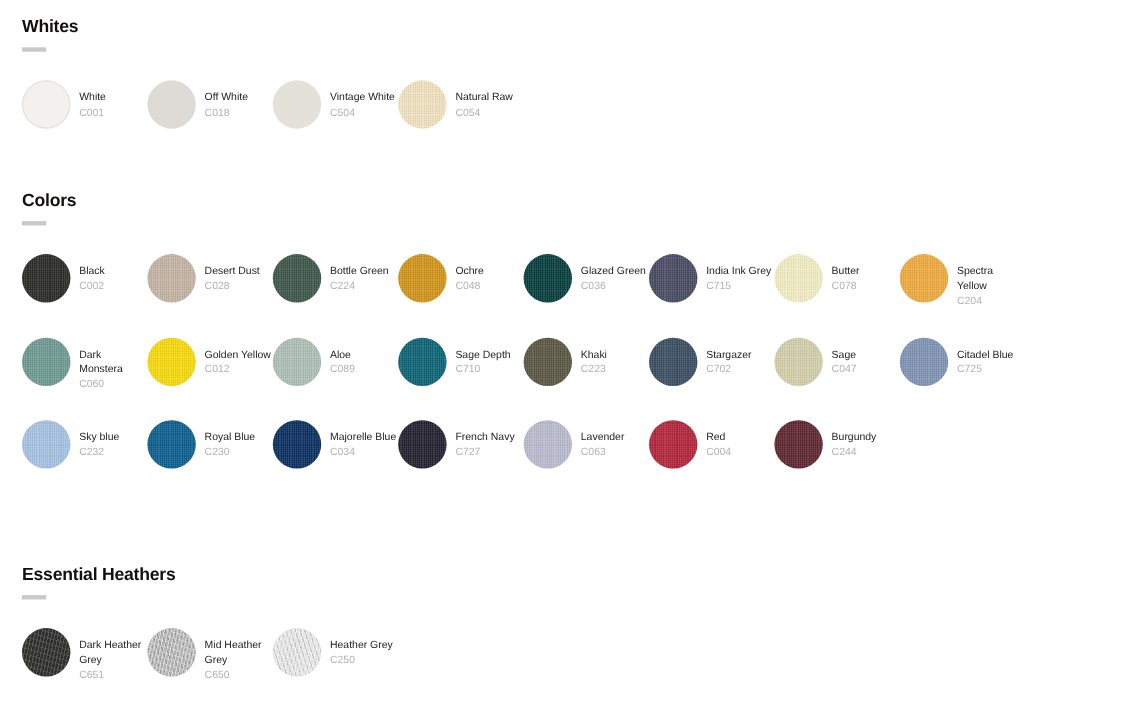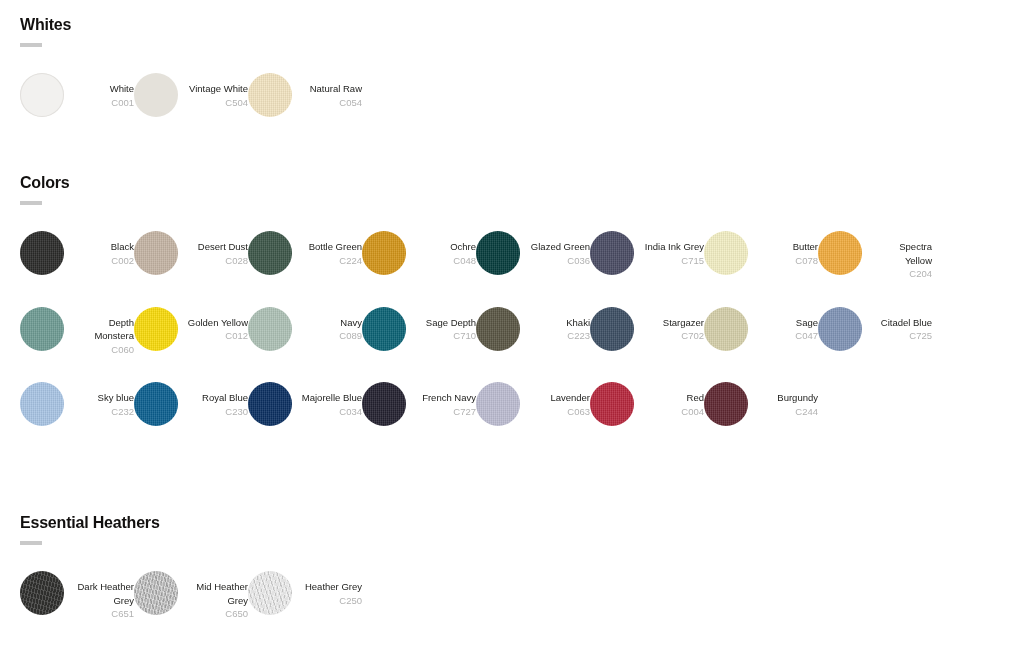--- a/index.html
+++ b/index.html
@@ -59,21 +59,21 @@
     min-width: 44px;
     border-radius: 50%;
     flex: 0 0 auto;
   }
   .swatch-dot.bordered {
     box-shadow: inset 0 0 0 1px #e2e0dd;
   }
 
   .swatch-text {
     padding-top: 9px;
-    text-align: right;
+    text-align: left;
     flex: 1 1 auto;
     min-width: 0;
   }
 
   .swatch-name {
     font-size: 9.5px;
     line-height: 13.5px;
     color: #1d1d1b;
     font-weight: 400;
     display: block;
@@ -146,20 +146,27 @@
     <div class="section-rule"></div>
     <div class="swatch-grid grid-top">
         <div class="swatch row-gap">
           <div class="swatch-dot bordered" style="background-color: rgb(242, 241, 239);"></div>
           <div class="swatch-text">
             <span class="swatch-name">White</span>
             <span class="swatch-code">C001</span>
           </div>
         </div>
         <div class="swatch row-gap">
+          <div class="swatch-dot" style="background-color: rgb(222, 218, 213);"></div>
+          <div class="swatch-text">
+            <span class="swatch-name">Off White</span>
+            <span class="swatch-code">C018</span>
+          </div>
+        </div>
+        <div class="swatch row-gap">
           <div class="swatch-dot" style="background-color: rgb(228, 225, 218);"></div>
           <div class="swatch-text">
             <span class="swatch-name">Vintage White</span>
             <span class="swatch-code">C504</span>
           </div>
         </div>
         <div class="swatch row-gap">
           <div class="swatch-dot tex-weave" style="background-color: rgb(242, 227, 192);"></div>
           <div class="swatch-text">
             <span class="swatch-name">Natural Raw</span>
@@ -225,35 +232,35 @@
         <div class="swatch row-gap">
           <div class="swatch-dot tex-weave" style="background-color: rgb(240, 171, 61);"></div>
           <div class="swatch-text">
             <span class="swatch-name">Spectra Yellow</span>
             <span class="swatch-code">C204</span>
           </div>
         </div>
         <div class="swatch row-gap">
           <div class="swatch-dot tex-weave" style="background-color: rgb(110, 155, 147);"></div>
           <div class="swatch-text">
-            <span class="swatch-name">Depth Monstera</span>
+            <span class="swatch-name">Dark Monstera</span>
             <span class="swatch-code">C060</span>
           </div>
         </div>
         <div class="swatch row-gap">
           <div class="swatch-dot tex-weave" style="background-color: rgb(248, 218, 11);"></div>
           <div class="swatch-text">
             <span class="swatch-name">Golden Yellow</span>
             <span class="swatch-code">C012</span>
           </div>
         </div>
         <div class="swatch row-gap">
           <div class="swatch-dot tex-weave" style="background-color: rgb(173, 193, 181);"></div>
           <div class="swatch-text">
-            <span class="swatch-name">Navy</span>
+            <span class="swatch-name">Aloe</span>
             <span class="swatch-code">C089</span>
           </div>
         </div>
         <div class="swatch row-gap">
           <div class="swatch-dot tex-weave" style="background-color: rgb(10, 98, 116);"></div>
           <div class="swatch-text">
             <span class="swatch-name">Sage Depth</span>
             <span class="swatch-code">C710</span>
           </div>
         </div>

